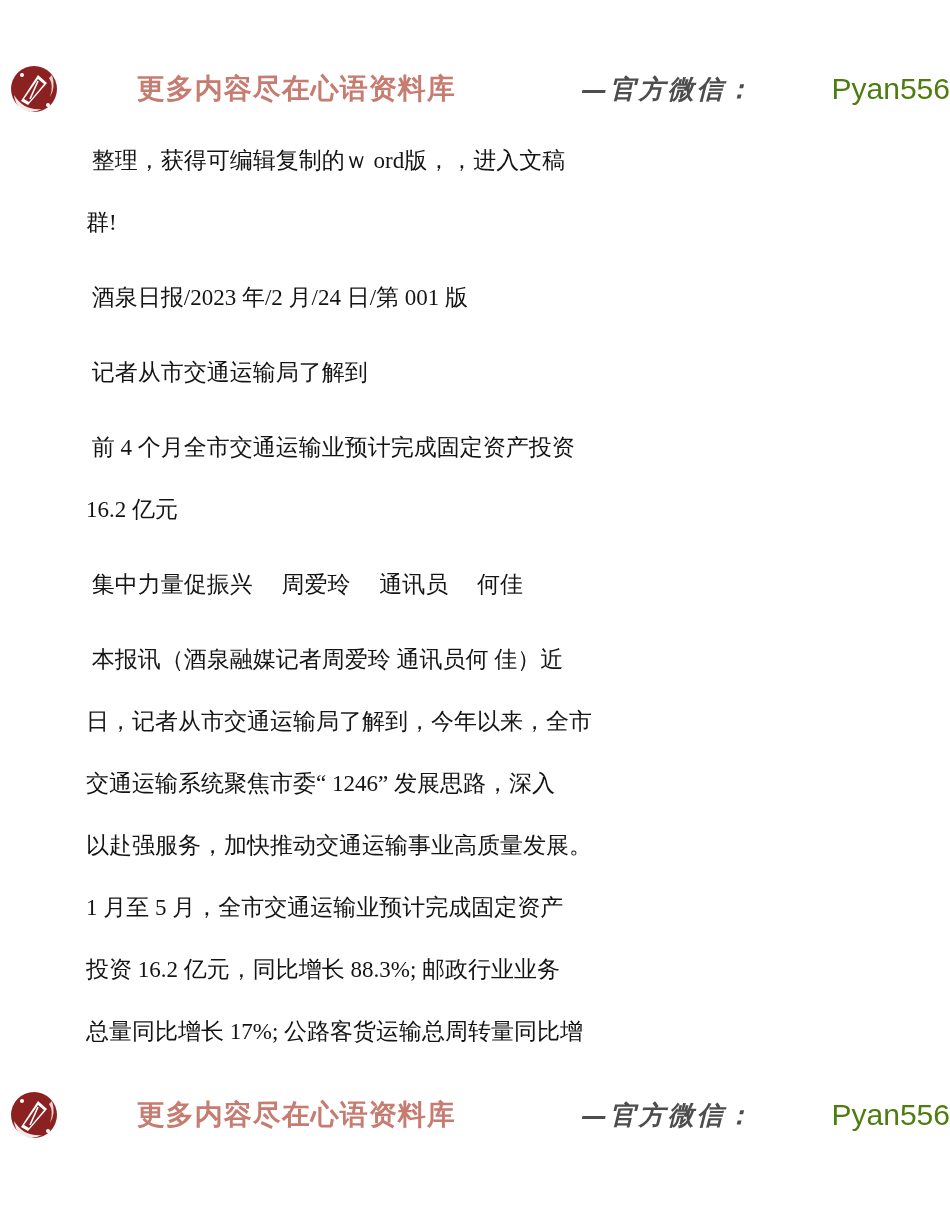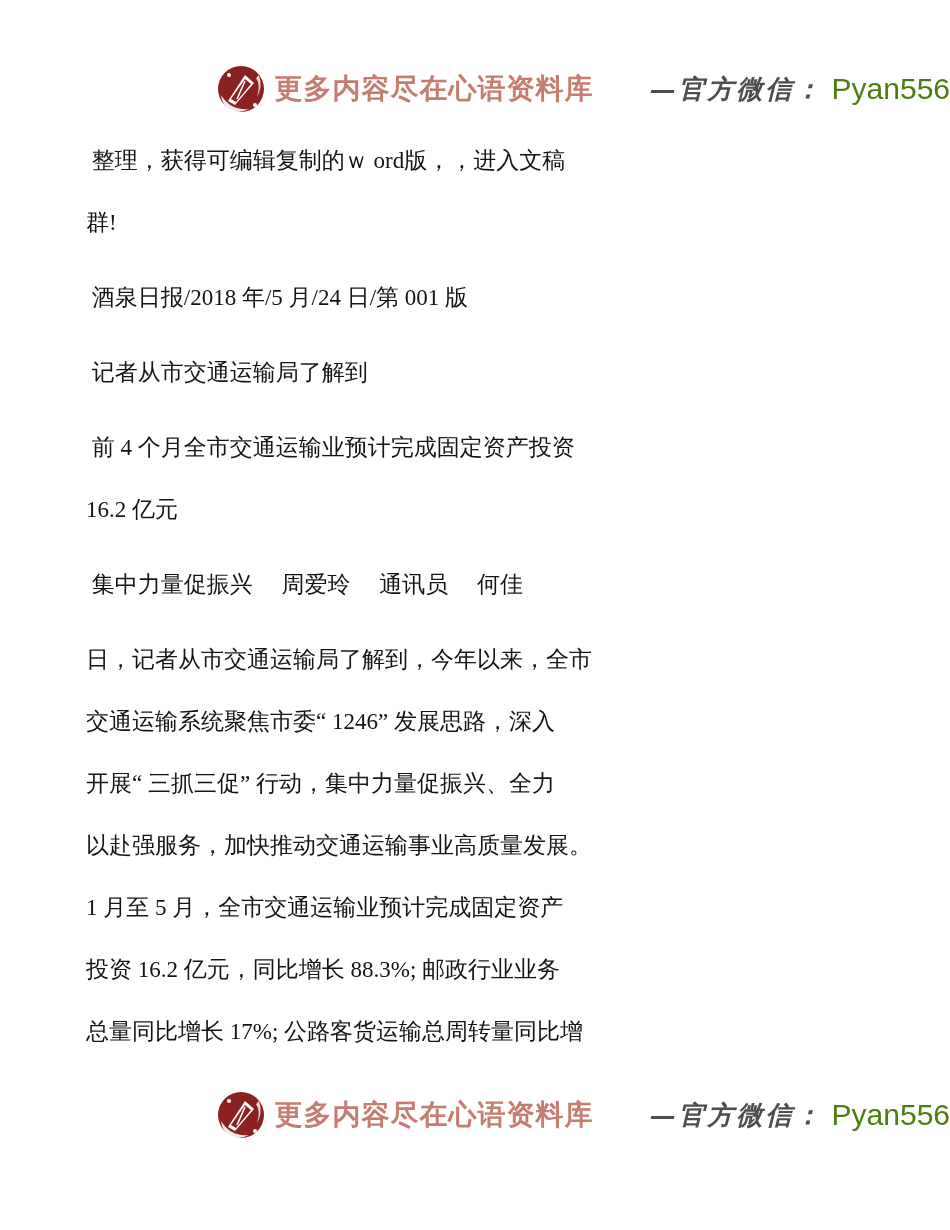--- a/index.html
+++ b/index.html
@@ -13,21 +13,21 @@
     position: relative;
     overflow: hidden;
     font-family: "Liberation Serif", "DejaVu Serif", serif;
     color: #141414;
   }
 
   
   .watermark {
     display: flex;
     align-items: center;
-    justify-content: flex-end;
+    justify-content: space-between;
     gap: 8px;
     height: 58px;
     padding-left: 8px;
   }
   .watermark.top { margin-top: 60px; }
   .watermark.bottom { margin-top: 10px; }
 
   .wm-logo { width: 52px; height: 56px; flex: 0 0 auto; }
 
   .wm-main {
@@ -85,40 +85,40 @@
 </div>
 
 <div class="doc">
 
   <div class="para">
     <div class="line"> 整理，获得可编辑复制的ｗ ord版，，进入文稿</div>
     <div class="line">群!</div>
   </div>
 
   <div class="para">
-    <div class="line"> 酒泉日报/2018 年/5 月/24 日/第 001 版</div>
+    <div class="line"> 酒泉日报/2023 年/2 月/24 日/第 001 版</div>
   </div>
 
   <div class="para">
     <div class="line"> 记者从市交通运输局了解到</div>
   </div>
 
   <div class="para">
     <div class="line"> 前 4 个月全市交通运输业预计完成固定资产投资</div>
     <div class="line">16.2 亿元</div>
   </div>
 
   <div class="para">
     <div class="line"> 集中力量促振兴　 周爱玲　 通讯员　 何佳</div>
   </div>
 
   <div class="para">
+    <div class="line"> 本报讯（酒泉融媒记者周爱玲 通讯员何 佳）近</div>
     <div class="line">日，记者从市交通运输局了解到，今年以来，全市</div>
     <div class="line">交通运输系统聚焦市委“ 1246” 发展思路，深入</div>
-    <div class="line">开展“ 三抓三促” 行动，集中力量促振兴、全力</div>
     <div class="line">以赴强服务，加快推动交通运输事业高质量发展。</div>
     <div class="line">1 月至 5 月，全市交通运输业预计完成固定资产</div>
     <div class="line">投资 16.2 亿元，同比增长 88.3%; 邮政行业业务</div>
     <div class="line">总量同比增长 17%; 公路客货运输总周转量同比增</div>
   </div>
 
 </div>
 
 <div class="watermark bottom">
   <svg class="wm-logo" viewBox="0 0 52 56" aria-hidden="true">

